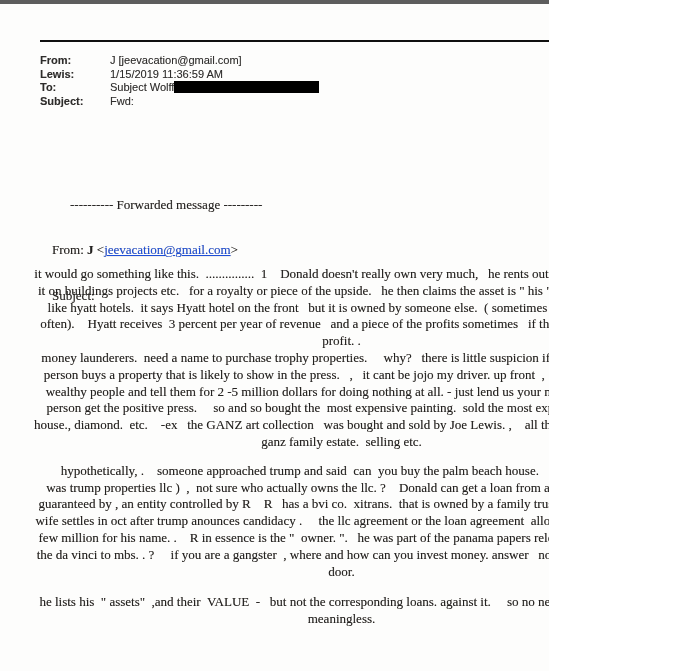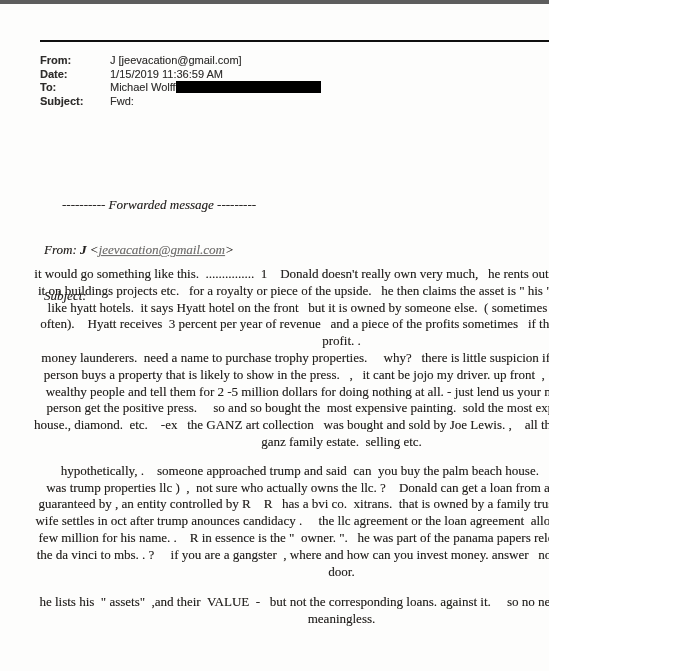--- a/index.html
+++ b/index.html
@@ -22,28 +22,27 @@
   .hdr-row{display:flex;white-space:pre;}
   .hdr-label{width:70px;font-weight:bold;flex:none;}
   .redact{
     display:inline-block;background:#000;vertical-align:text-bottom;
   }
   .redact.hdr-bar{width:145px;height:12px;margin-bottom:-2px;}
   .redact.fwd-bar{width:144px;height:13px;margin-bottom:-2px;}
 
   
   .fwd{
-    position:absolute;left:44px;top:166px;width:600px;
+    position:absolute;left:52px;top:166px;width:600px;
     font-size:13px;line-height:15.3px;white-space:pre;
     text-shadow:0.2px 0.2px 0.4px rgba(70,55,40,0.4);
-    font-style:italic;
   }
   .fwd .sep{padding-left:18px;}
   .fwd b{font-weight:bold;}
-  .email-link{text-decoration:underline;color:#737373;cursor:pointer;}
+  .email-link{text-decoration:underline;color:#1d4ed8;cursor:pointer;}
 
   
   .email-body{
     position:absolute;left:33px;top:266px;width:617px;
     font-size:13px;line-height:16.8px;
     text-shadow:0.2px 0.2px 0.5px rgba(70,55,40,0.42);
   }
   .email-body p{margin:0 0 12px 0;white-space:pre-wrap;text-align:center;}
   .email-body p.p2{margin-bottom:14px;}
   .email-body p.p3{margin-bottom:13px;}
@@ -55,26 +54,26 @@
 
   <div class="topbar"></div>
   <div class="rule"></div>
 
   <div class="hdr">
     <div class="hdr-row">
       <span class="hdr-label">From:</span>
       <span>J [jeevacation@gmail.com]</span>
     </div>
     <div class="hdr-row">
-      <span class="hdr-label">Date:</span>
+      <span class="hdr-label">Lewis:</span>
       <span>1/15/2019 11:36:59 AM</span>
     </div>
     <div class="hdr-row">
       <span class="hdr-label">To:</span>
-      <span>Michael Wolff</span><span class="redact hdr-bar"></span>
+      <span>Subject Wolff</span><span class="redact hdr-bar"></span>
     </div>
     <div class="hdr-row">
       <span class="hdr-label">Subject:</span>
       <span>Fwd:</span>
     </div>
   </div>
 
   <div class="fwd">
     <div class="sep">---------- Forwarded message ---------</div>
     <div><span>From: </span><b>J</b><span> &lt;</span><span class="email-link">jeevacation@gmail.com</span><span>&gt;</span></div>

